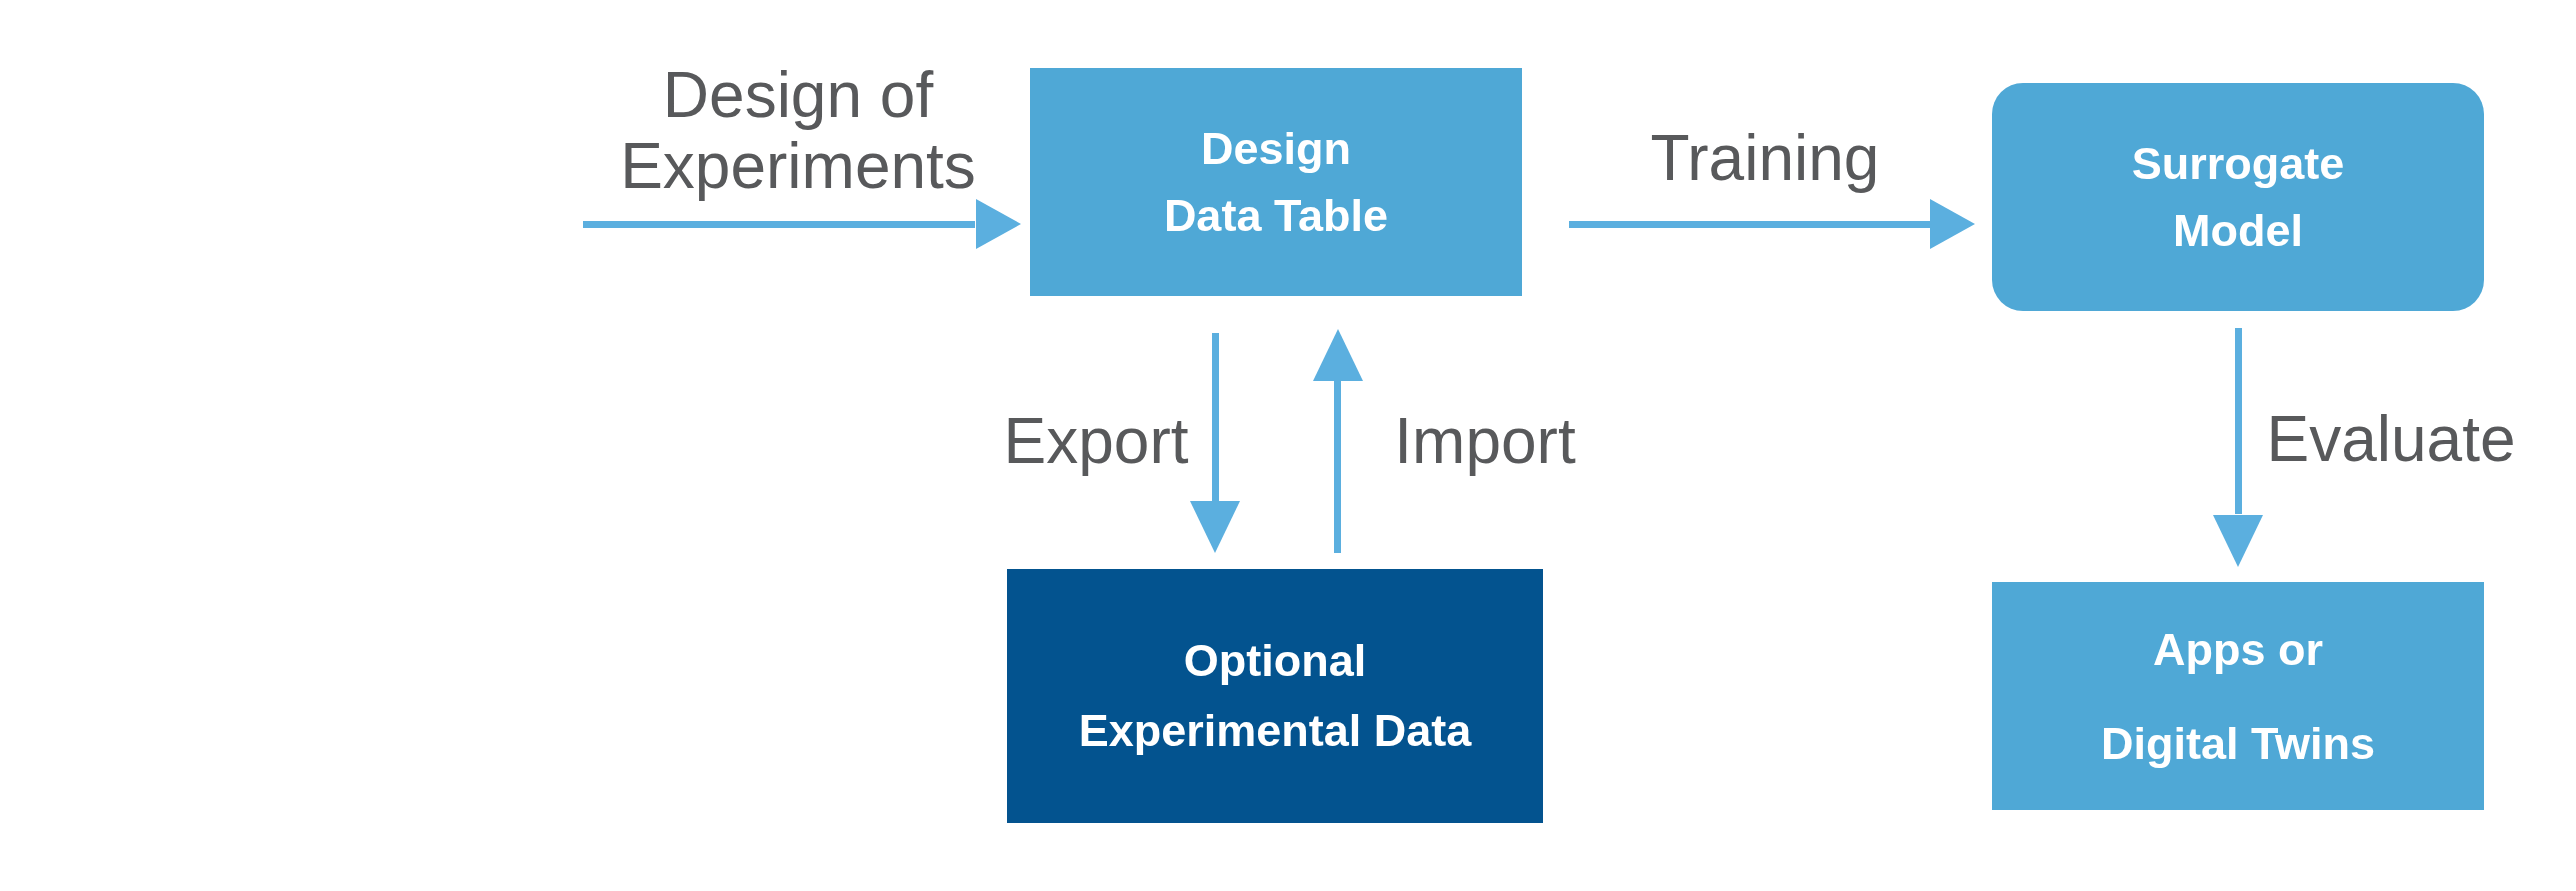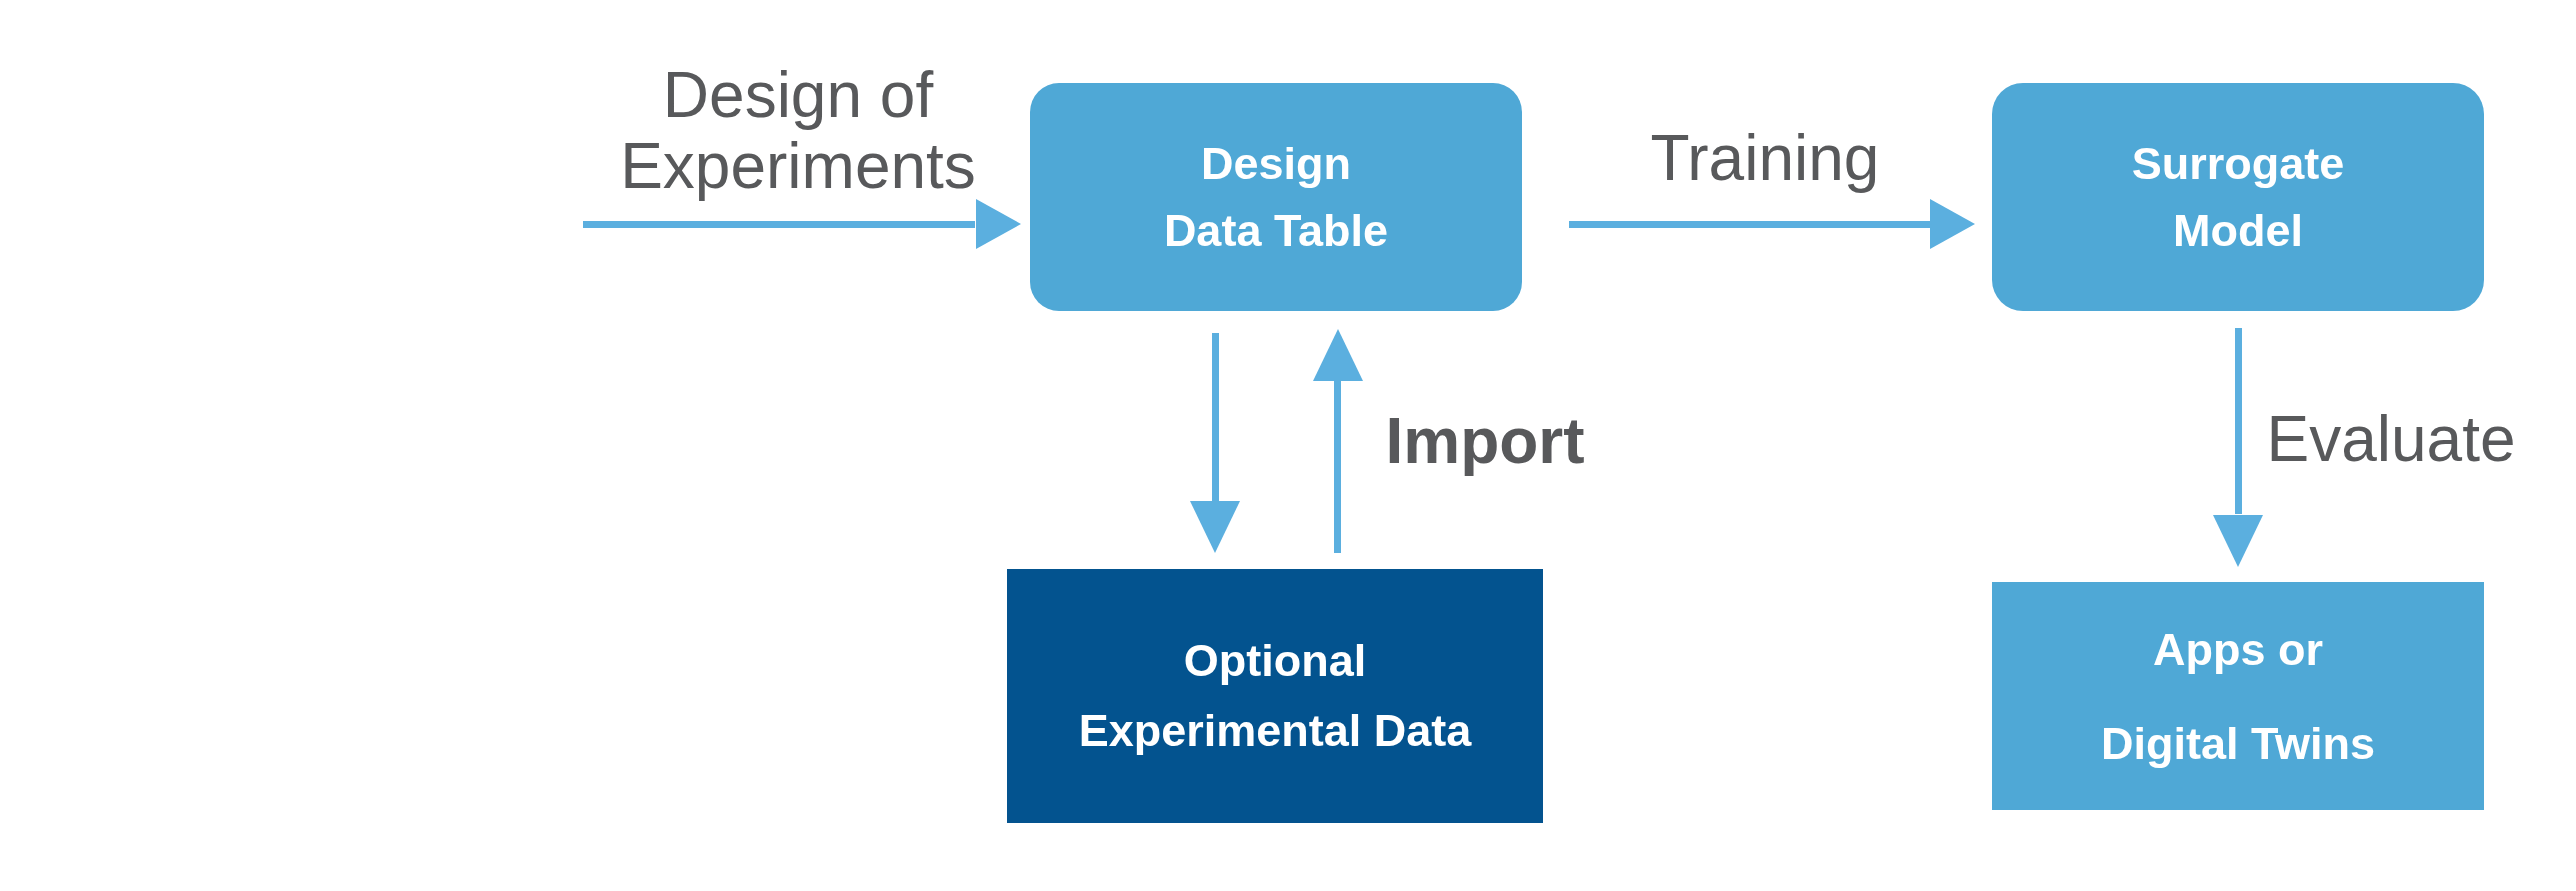--- a/index.html
+++ b/index.html
@@ -40,42 +40,42 @@
 
   .shaft-h { position: absolute; height: 7px; background: var(--arrow); }
   .shaft-v { position: absolute; width: 7px;  background: var(--arrow); }
   .head { position: absolute; width: 0; height: 0; }
   .head.right { border-top: 25px solid transparent; border-bottom: 25px solid transparent; border-left: 45px solid var(--arrow); }
   .head.down  { border-left: 25px solid transparent; border-right: 25px solid transparent; border-top: 52px solid var(--arrow); }
   .head.up    { border-left: 25px solid transparent; border-right: 25px solid transparent; border-bottom: 52px solid var(--arrow); }
 
   
   #full-model        { left: 67px;   top: 83px; width: 492px; height: 228px; }
-  #design-data-table { left: 1030px; top: 83px; width: 492px; height: 228px; border-radius: 29px; }
+  #design-data-table { left: 1030px; top: 68px; width: 492px; height: 228px; }
   #surrogate-model   { left: 1992px; top: 83px; width: 492px; height: 228px; border-radius: 31px; }
   #optional-tool     { left: 1007px; top: 569px; width: 536px; height: 254px; }
   #apps-twins        { left: 1992px; top: 582px; width: 492px; height: 228px; gap: 27px; }
 
   
   #doe-shaft      { left: 583px;  top: 221px; width: 392px; }
   #doe-head       { left: 976px; top: 199px; }
   #training-shaft { left: 1569px; top: 221px; width: 361px; }
   #training-head  { left: 1930px; top: 199px; }
   #export-shaft   { left: 1212px; top: 333px; height: 168px; }
   #export-head    { left: 1190px; top: 501px; }
   #import-head    { left: 1313px; top: 329px; }
   #import-shaft   { left: 1334px; top: 381px; height: 172px; }
   #evaluate-shaft { left: 2235px; top: 328px; height: 186px; }
   #evaluate-head  { left: 2213px; top: 515px; }
 
   
   #label-doe      { left: 588px;  top: 60px;  width: 420px; }
   #label-training { left: 1590px; top: 123px; width: 350px; }
   #label-export   { left: 921px; top: 406px; width: 350px; }
-  #label-import   { left: 1310px; top: 406px; width: 350px; font-weight: bold; }
+  #label-import   { left: 1310px; top: 406px; width: 350px; }
   #label-evaluate { left: 2216px; top: 404px; width: 350px; }
 </style>
 </head>
 <body>
 
 <div class="canvas">
 
 
   <div class="node light" id="design-data-table">
     <div>Design</div>
@@ -103,20 +103,21 @@
     <div>Design of</div>
     <div>Experiments</div>
   </div>
 
   <div class="shaft-h" id="training-shaft"></div>
   <div class="head right" id="training-head"></div>
   <div class="conn-label" id="label-training">Training</div>
 
   <div class="shaft-v" id="export-shaft"></div>
   <div class="head down" id="export-head"></div>
+  <div class="conn-label" id="label-export">Export</div>
 
   <div class="head up" id="import-head"></div>
   <div class="shaft-v" id="import-shaft"></div>
   <div class="conn-label" id="label-import">Import</div>
 
   <div class="shaft-v" id="evaluate-shaft"></div>
   <div class="head down" id="evaluate-head"></div>
   <div class="conn-label" id="label-evaluate">Evaluate</div>
 
 </div>

